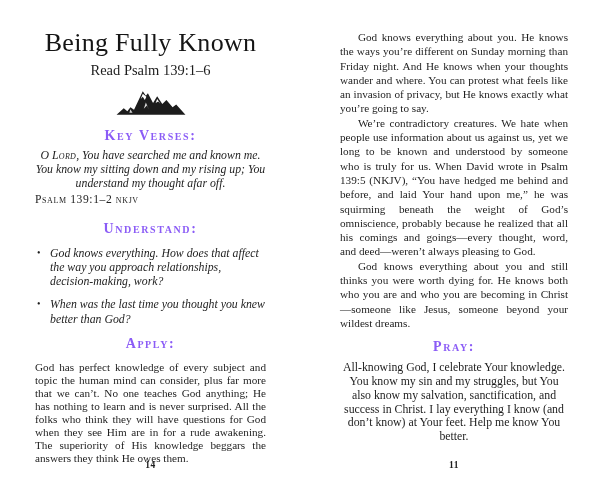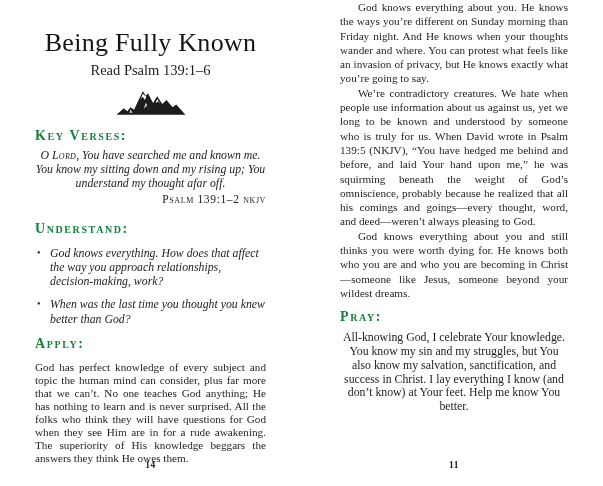--- a/index.html
+++ b/index.html
@@ -30,41 +30,41 @@
     font-size:14.5px;
   }
   .icon-wrap{
     margin-top:8px;
     text-align:center;
     line-height:0;
   }
   .sc-heading{
     font-variant:small-caps;
     letter-spacing:1.6px;
-    text-align:left;
+    text-align:center;
     font-size:14px;
     font-weight:600;
-    color:#15803d;
+    color:#8b5cf6;
   }
   .h-keyverses{margin-top:10px;}
   .h-understand{margin-top:15px;}
   .h-apply{margin-top:10px;}
   .h-pray{margin-top:9px;}
 
   .verse{
     margin-top:5px;
     font-style:italic;
     text-align:center;
     font-size:11.8px;
     line-height:13.8px;
   }
   .sc{font-variant:small-caps;letter-spacing:.3px;}
   .reference{
     margin-top:2px;
-    text-align:right;
+    text-align:left;
     font-variant:small-caps;
     font-size:11.6px;
     letter-spacing:.6px;
   }
   .bullets{
     margin:9px 0 0;
     padding:0;
     list-style:none;
     font-style:italic;
     font-size:11.8px;
@@ -80,21 +80,21 @@
     position:absolute;left:2px;top:0;
     font-style:normal;
     font-size:10px;
   }
   .apply-par{
     margin:9px 0 0;
     font-size:11.2px;
     line-height:13px;
     text-align:justify;
   }
-  .bodytext{}
+  .bodytext{padding-top:30px;}
   .bodytext p{
     margin:0;
     font-size:11.2px;
     line-height:14.3px;
     text-align:justify;
     text-indent:1.6em;
   }
   .prayer{
     margin-top:6px;
     text-align:center;

